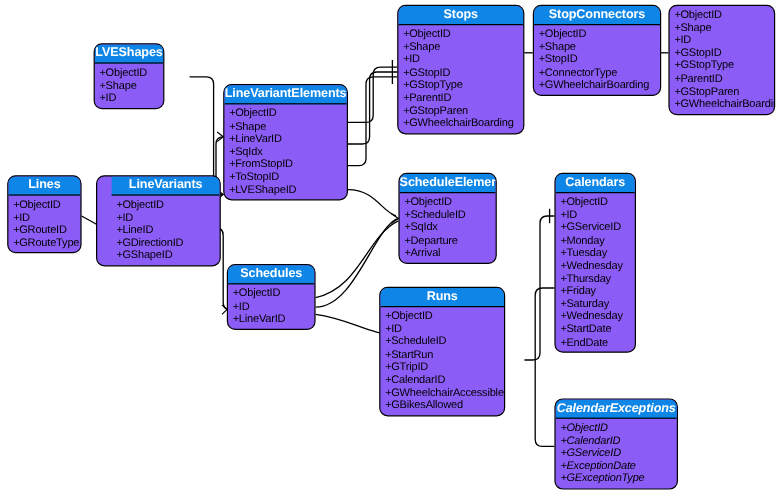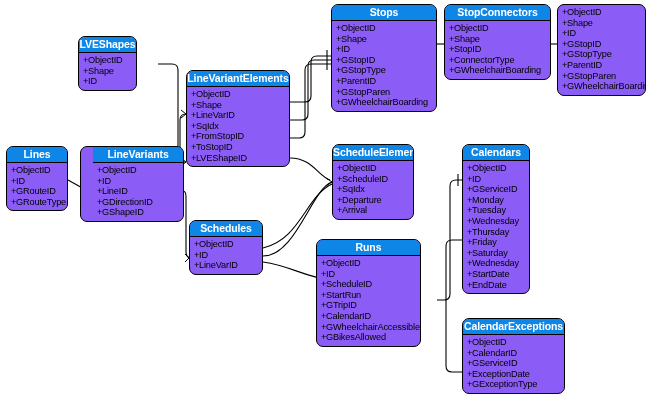--- a/index.html
+++ b/index.html
@@ -233,21 +233,21 @@
       <div class="field"><span class="plus">+</span><span>ID</span></div>
       <div class="field"><span class="plus">+</span><span>ScheduleID</span></div>
       <div class="field"><span class="plus">+</span><span>StartRun</span></div>
       <div class="field"><span class="plus">+</span><span>GTripID</span></div>
       <div class="field"><span class="plus">+</span><span>CalendarID</span></div>
       <div class="field"><span class="plus">+</span><span>GWheelchairAccessible</span></div>
       <div class="field"><span class="plus">+</span><span>GBikesAllowed</span></div>
     </div>
   </div>
 
-  <div class="entity" style="left:462px; top:318px; width:103px;">
+  <div class="entity" style="left:462px; top:332px; width:103px;font-style:italic;">
     <div class="entity-header">CalendarExceptions</div>
     <div class="entity-fields">
       <div class="field"><span class="plus">+</span><span>ObjectID</span></div>
       <div class="field"><span class="plus">+</span><span>CalendarID</span></div>
       <div class="field"><span class="plus">+</span><span>GServiceID</span></div>
       <div class="field"><span class="plus">+</span><span>ExceptionDate</span></div>
       <div class="field"><span class="plus">+</span><span>GExceptionType</span></div>
     </div>
   </div>
 

